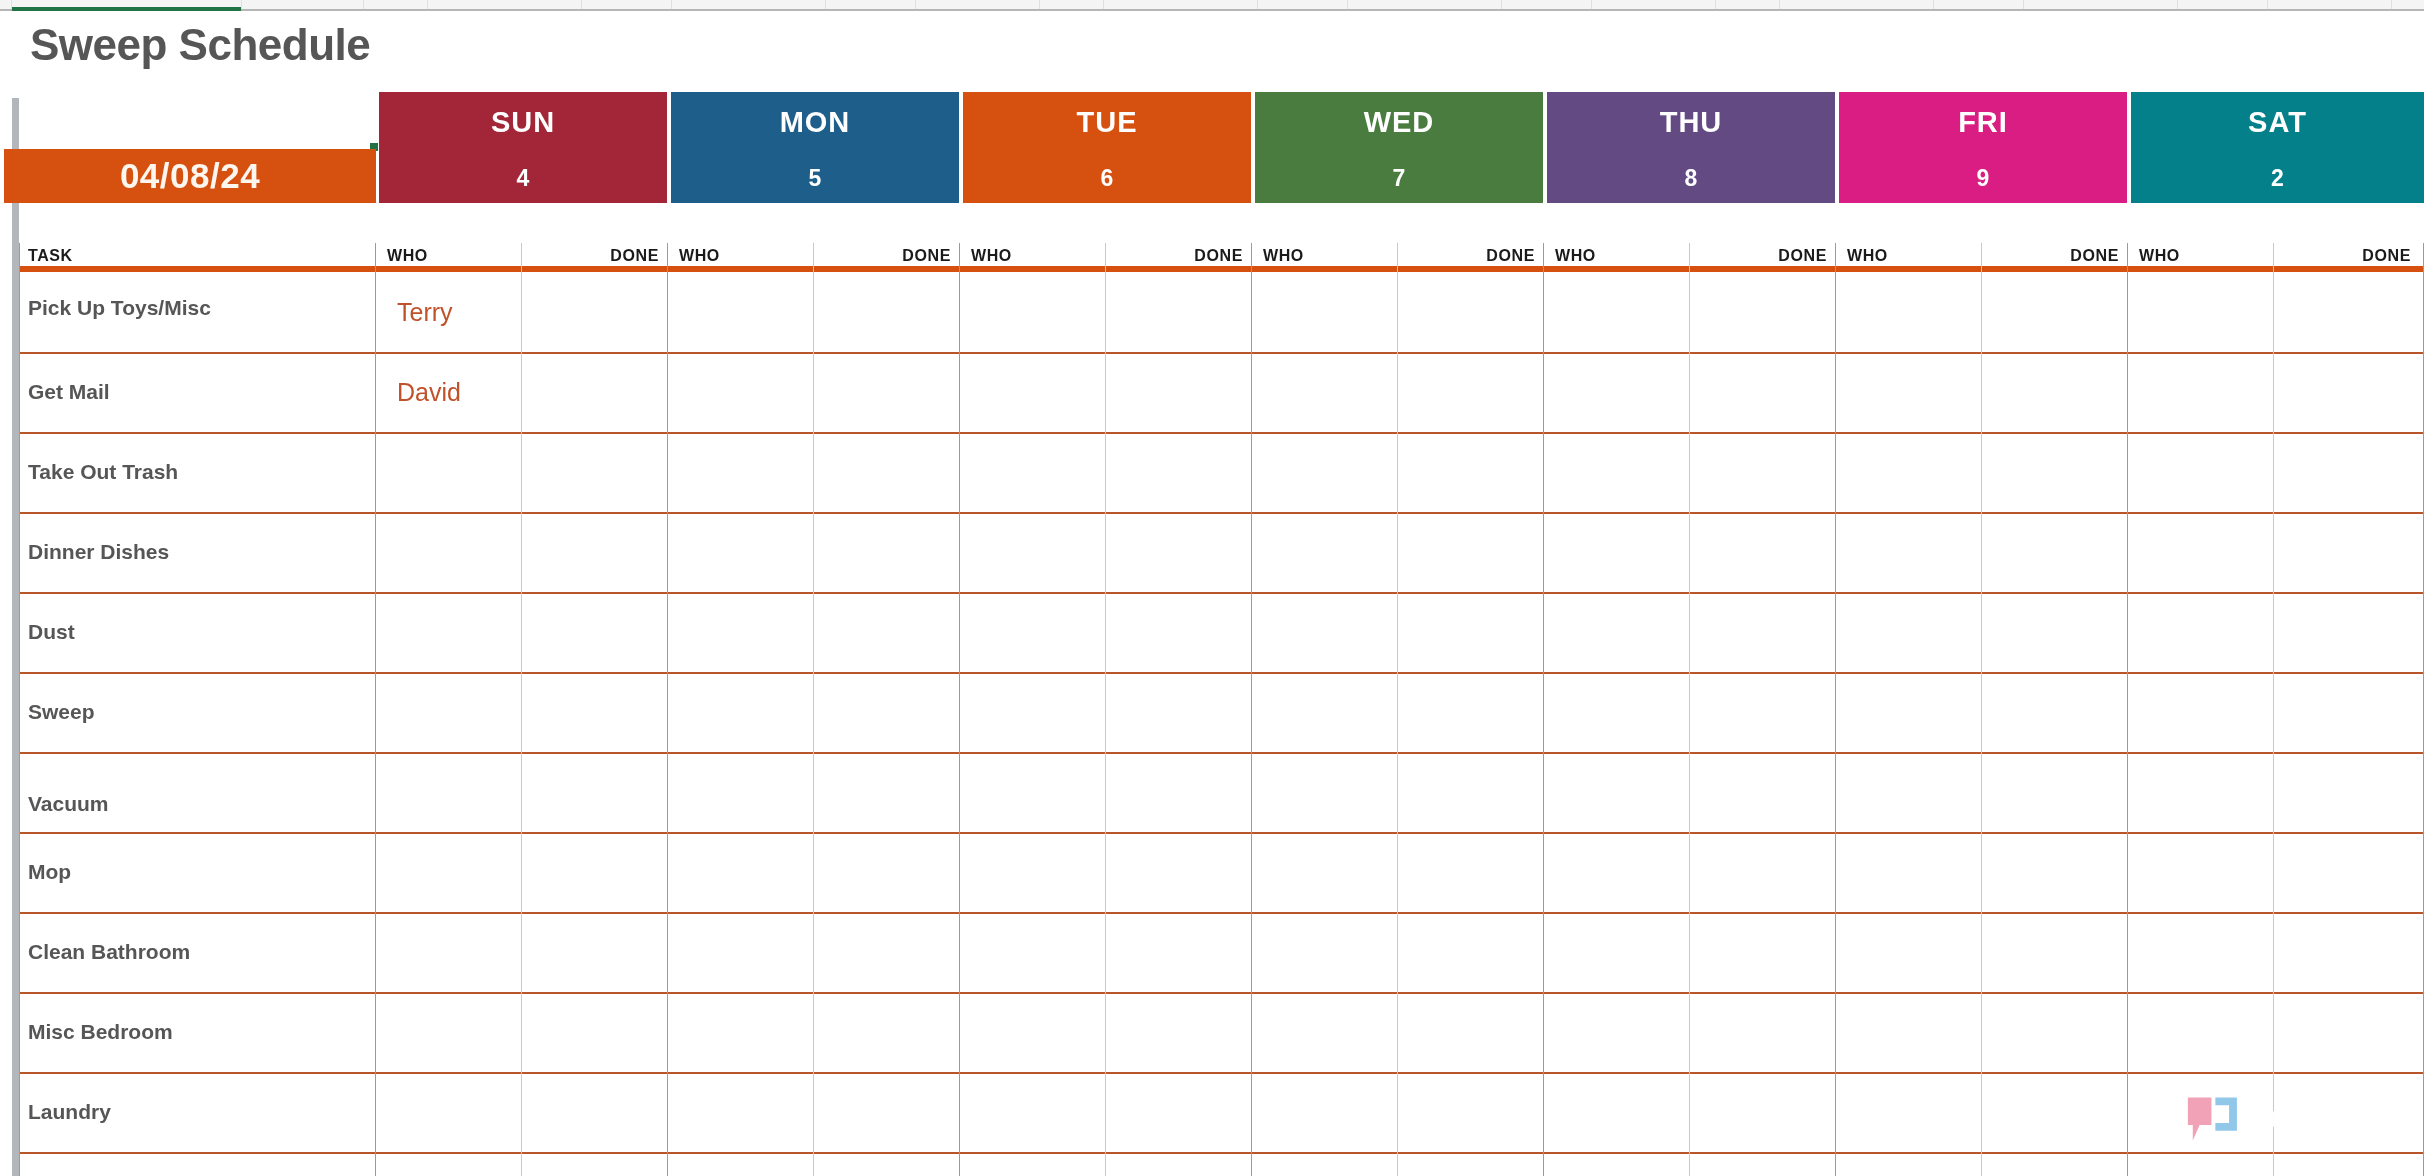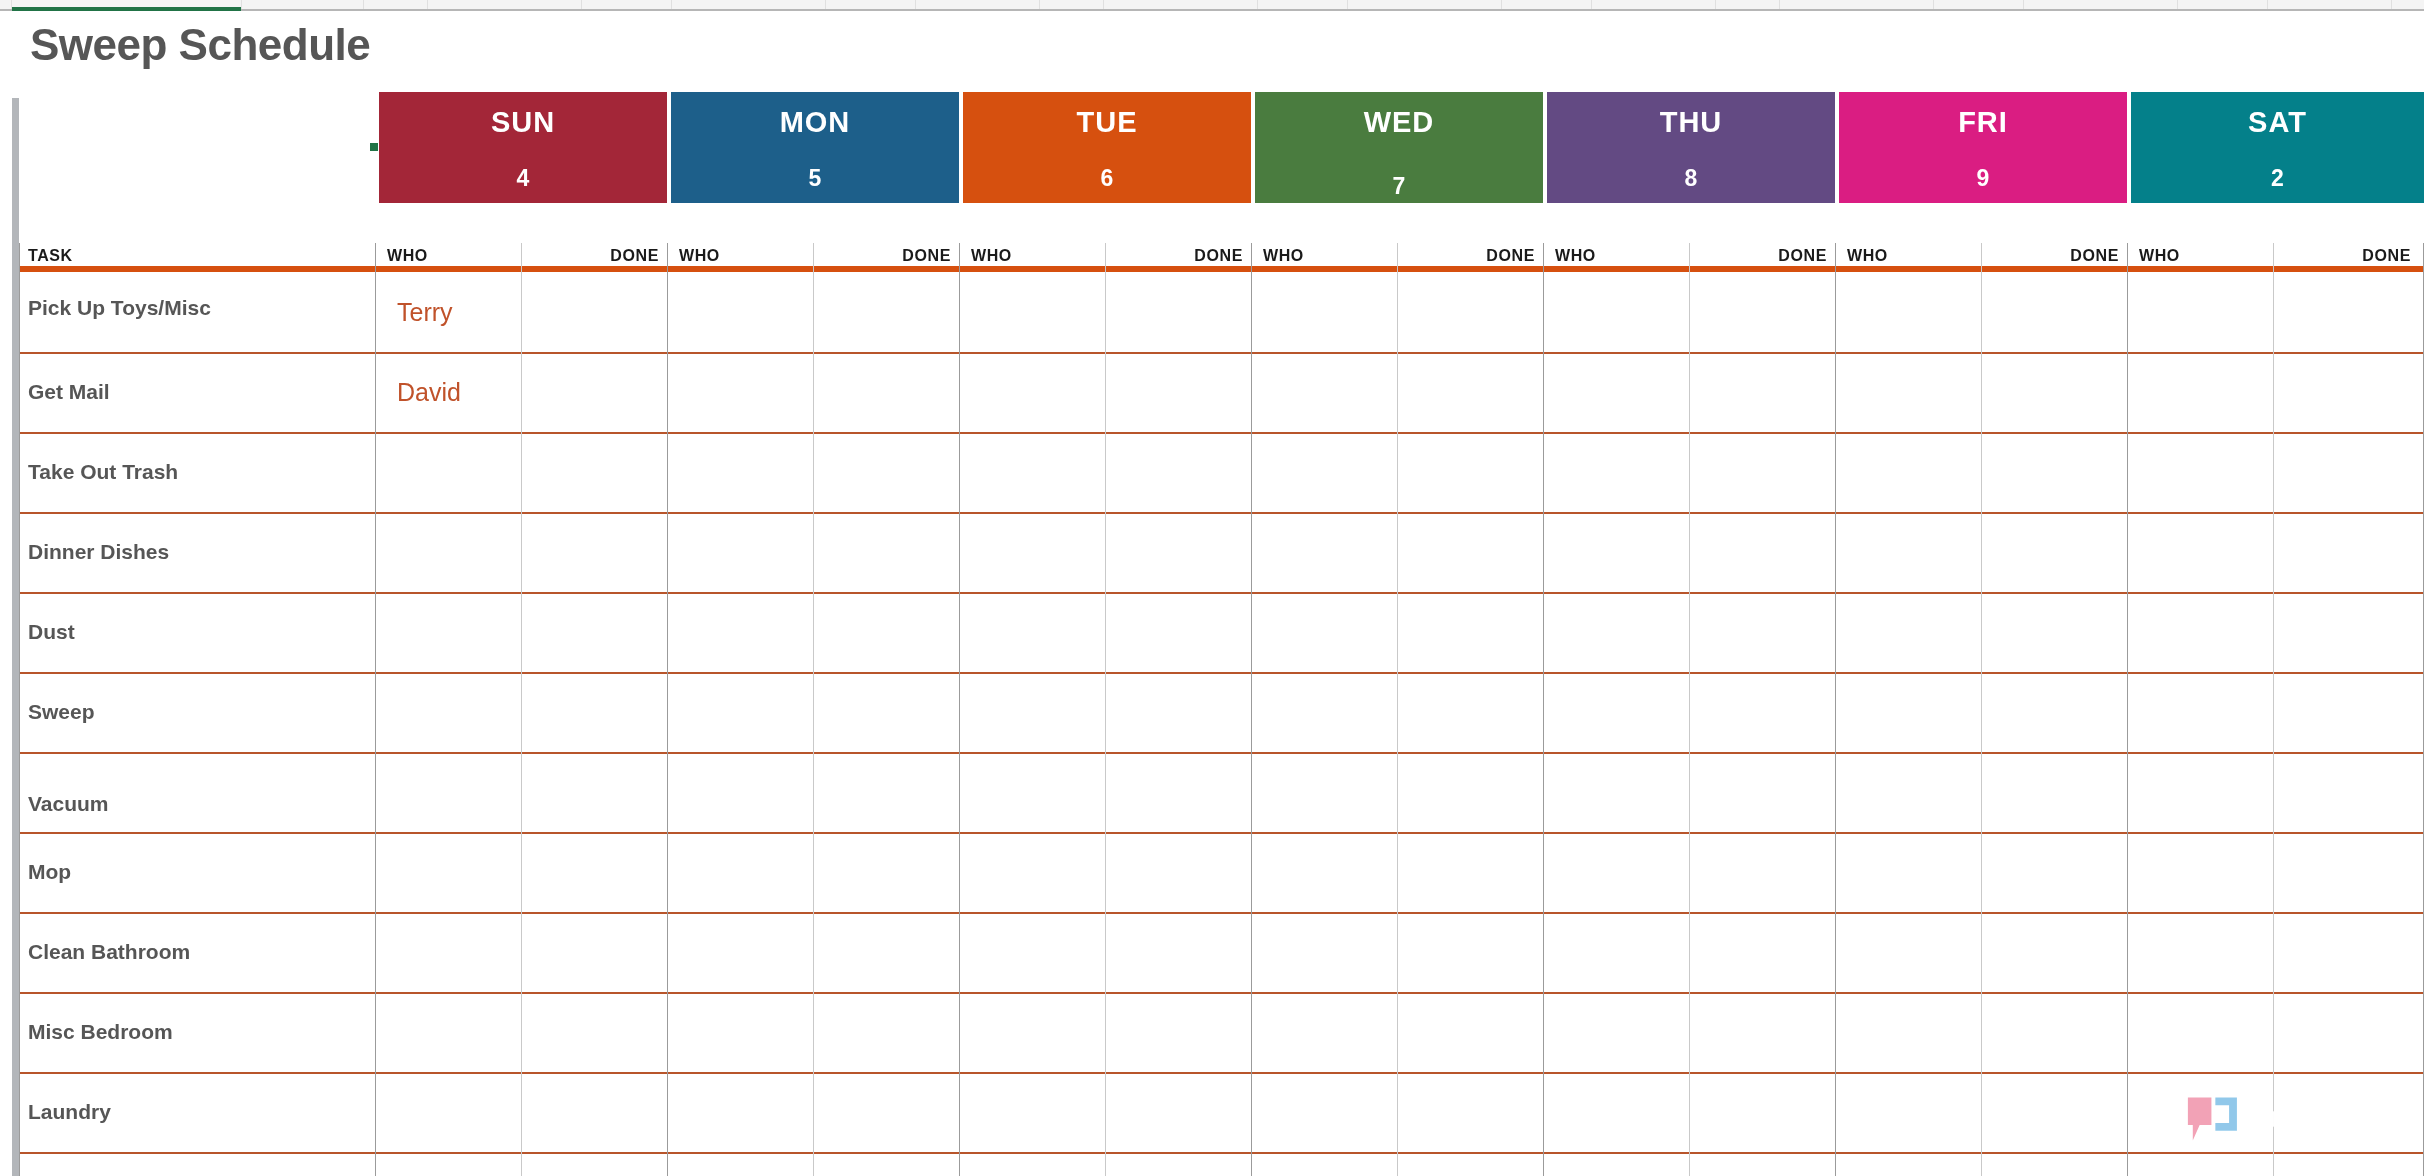--- a/index.html
+++ b/index.html
@@ -146,35 +146,38 @@
   </div>
 
 <div id="title">Sweep Schedule</div>
 
 <div id="gutter"></div>
 
 <div id="sheet">
 
   <div id="fillhandle"></div>
 
+  <div class="cellbox" id="weekof-date">
+    <span>04/08/24</span>
+  </div>
 
   <div id="day-headers">
       <div class="dayhdr" style="left: 379px; width: 288px; background: rgb(163, 38, 56);">
         <div class="dname">SUN</div>
         <div class="dnum">4</div>
       </div>
       <div class="dayhdr" style="left: 671px; width: 288px; background: rgb(29, 95, 138);">
         <div class="dname">MON</div>
         <div class="dnum">5</div>
       </div>
       <div class="dayhdr" style="left: 963px; width: 288px; background: rgb(214, 80, 15);">
         <div class="dname">TUE</div>
         <div class="dnum">6</div>
       </div>
-      <div class="dayhdr" style="left: 1255px; width: 288px; background: rgb(74, 124, 63); gap: 8px;">
+      <div class="dayhdr" style="left: 1255px; width: 288px; background: rgb(74, 124, 63);">
         <div class="dname">WED</div>
         <div class="dnum">7</div>
       </div>
       <div class="dayhdr" style="left: 1547px; width: 288px; background: rgb(99, 74, 131);">
         <div class="dname">THU</div>
         <div class="dnum">8</div>
       </div>
       <div class="dayhdr" style="left: 1839px; width: 288px; background: rgb(218, 29, 130);">
         <div class="dname">FRI</div>
         <div class="dnum">9</div>

